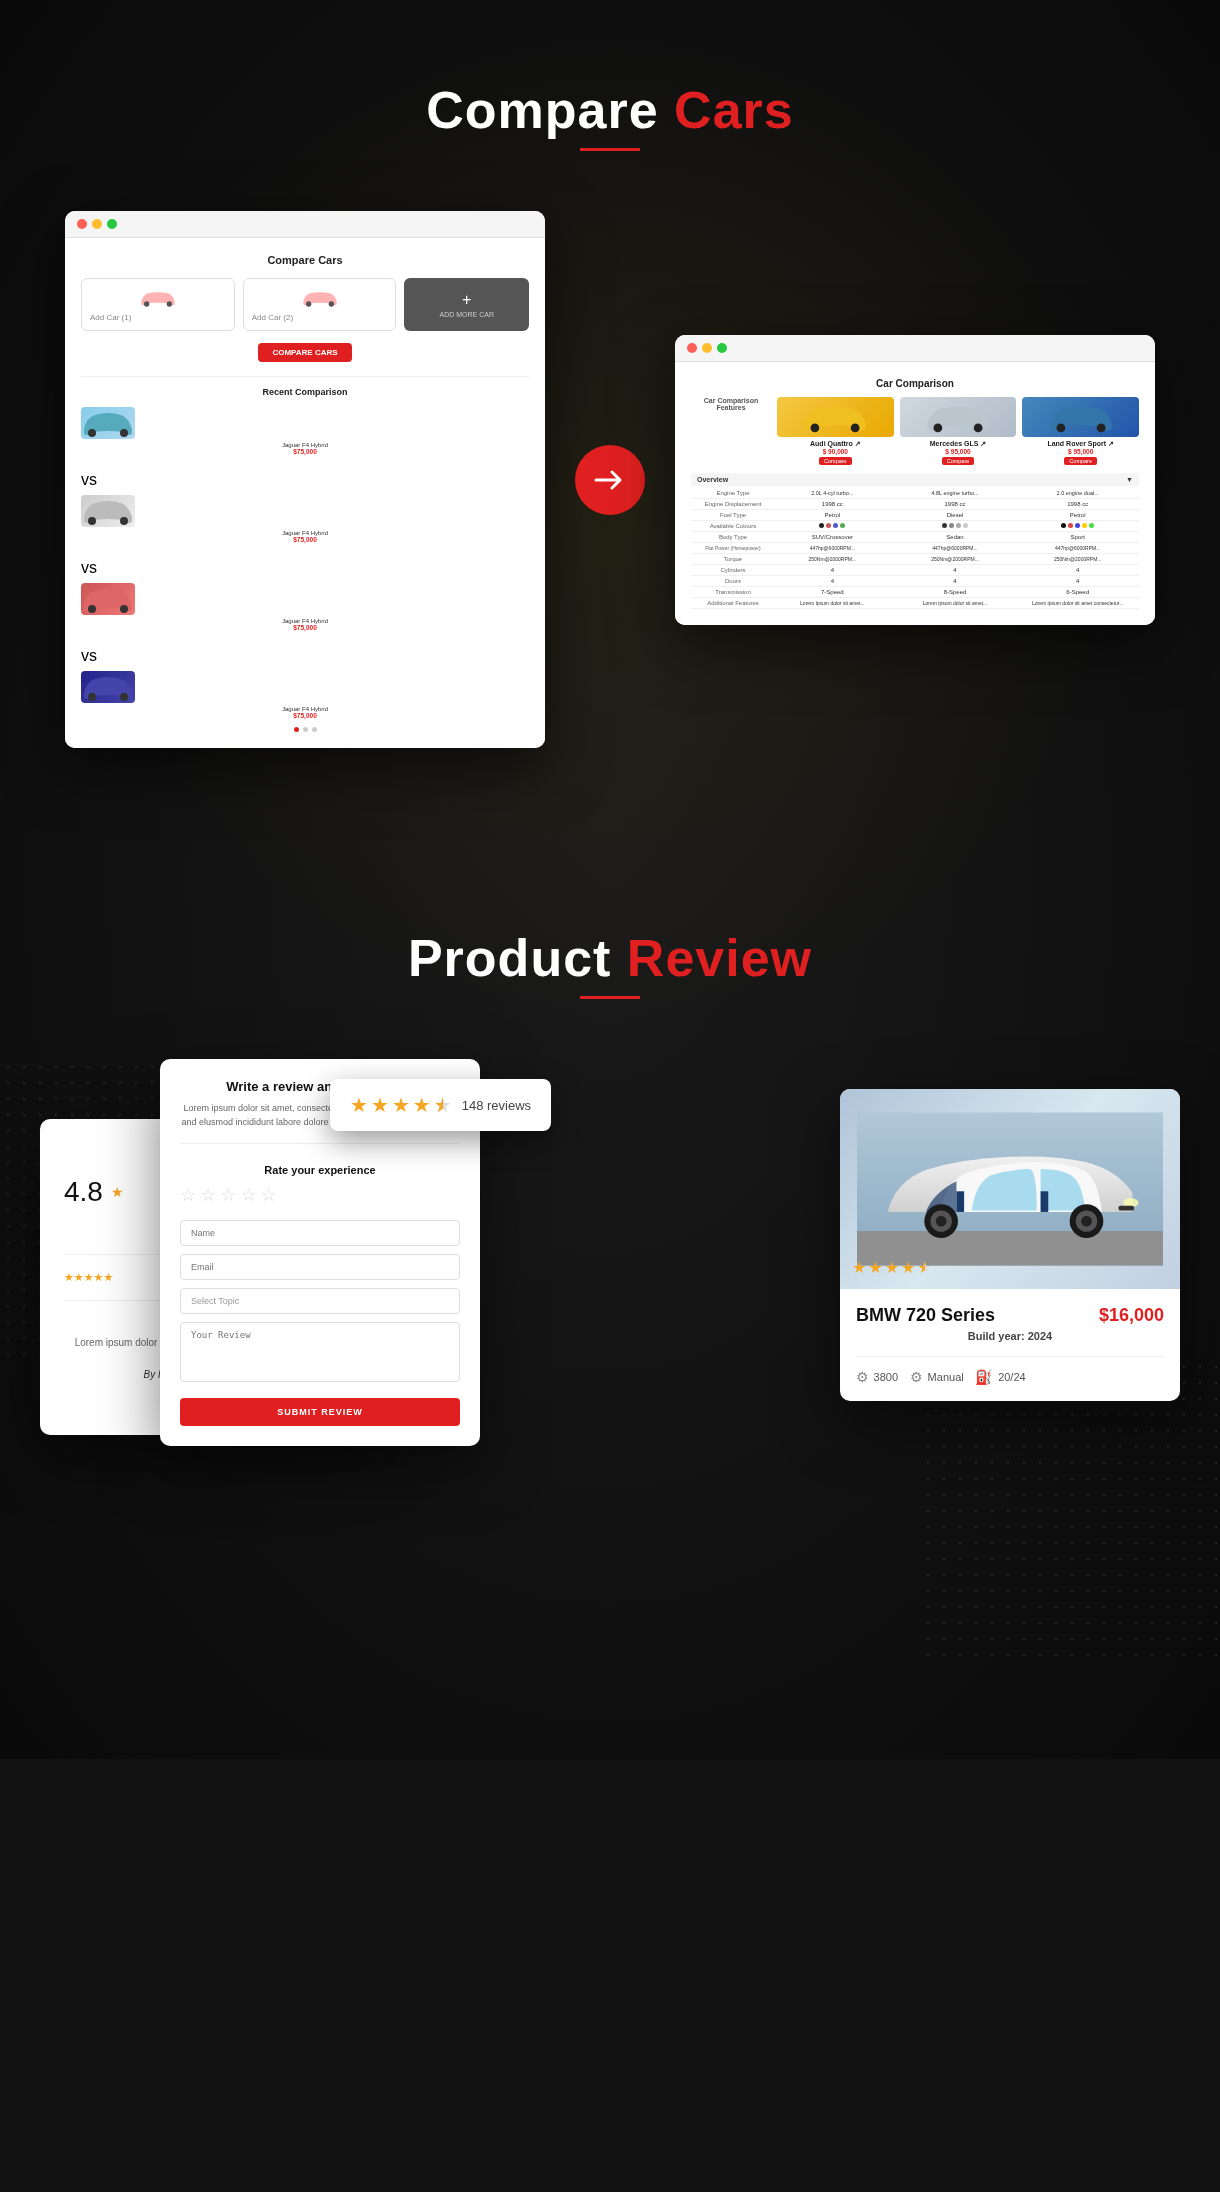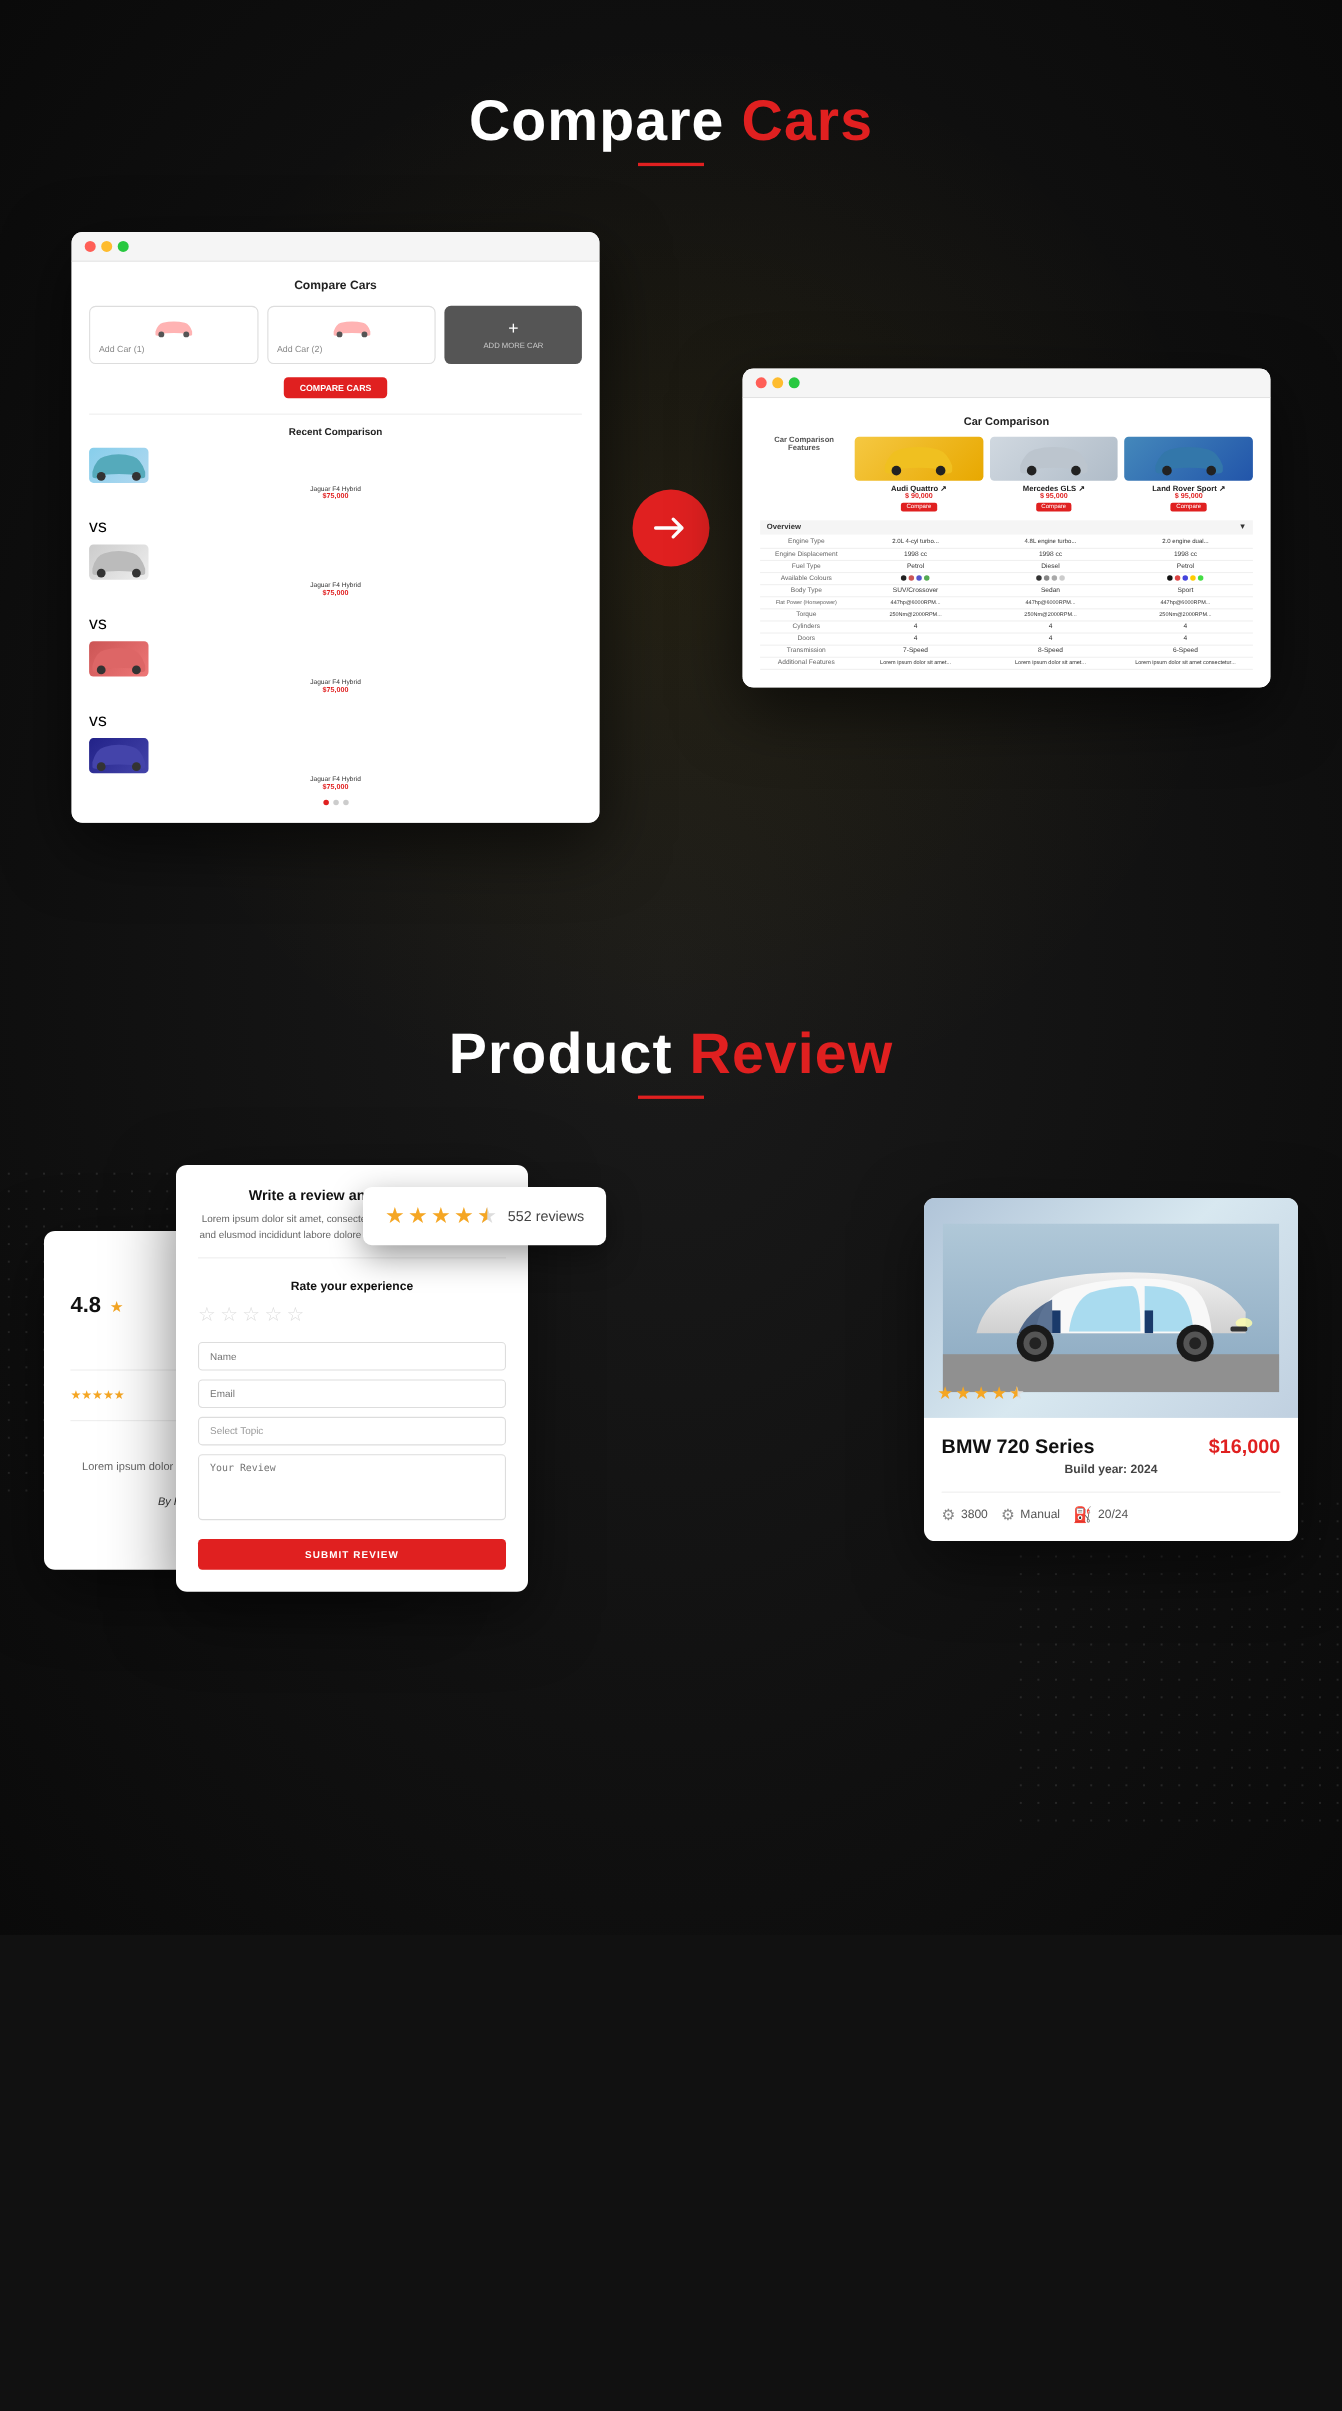--- a/index.html
+++ b/index.html
@@ -341,22 +341,22 @@
       color: #111;
       margin-bottom: 12px;
     }
     .rp-rating-row {
       display: flex;
       align-items: center;
       gap: 8px;
       margin-bottom: 4px;
     }
     .rp-score {
-      font-size: 20px;
-      font-weight: 700;
+      font-size: 28px;
+      font-weight: 400;
       color: #111;
     }
     .stars {
       display: flex;
       gap: 2px;
     }
     .star-full, .star-half, .star-empty {
       font-size: 14px;
     }
     .star-full  { color: #f5a623; }
@@ -899,21 +899,21 @@
       <div class="stars-float-card">
         <div class="sfc-stars">
           <span class="sfc-star">★</span>
           <span class="sfc-star">★</span>
           <span class="sfc-star">★</span>
           <span class="sfc-star">★</span>
           <span class="sfc-star" style="color:#ddd; position:relative; display:inline-block; overflow:hidden;">
             <span style="position:absolute;left:0;width:50%;overflow:hidden;color:#f5a623;">★</span>★
           </span>
         </div>
-        <span class="sfc-count">552 reviews</span>
+        <span class="sfc-count">148 reviews</span>
       </div>
 
       <div class="review-panel-left">
         <div class="rp-title">Reviews</div>
         <div class="rp-rating-row">
           <span class="rp-score">4.8</span>
           <div class="stars">
             <span class="star-full">★</span>
           </div>
         </div>

